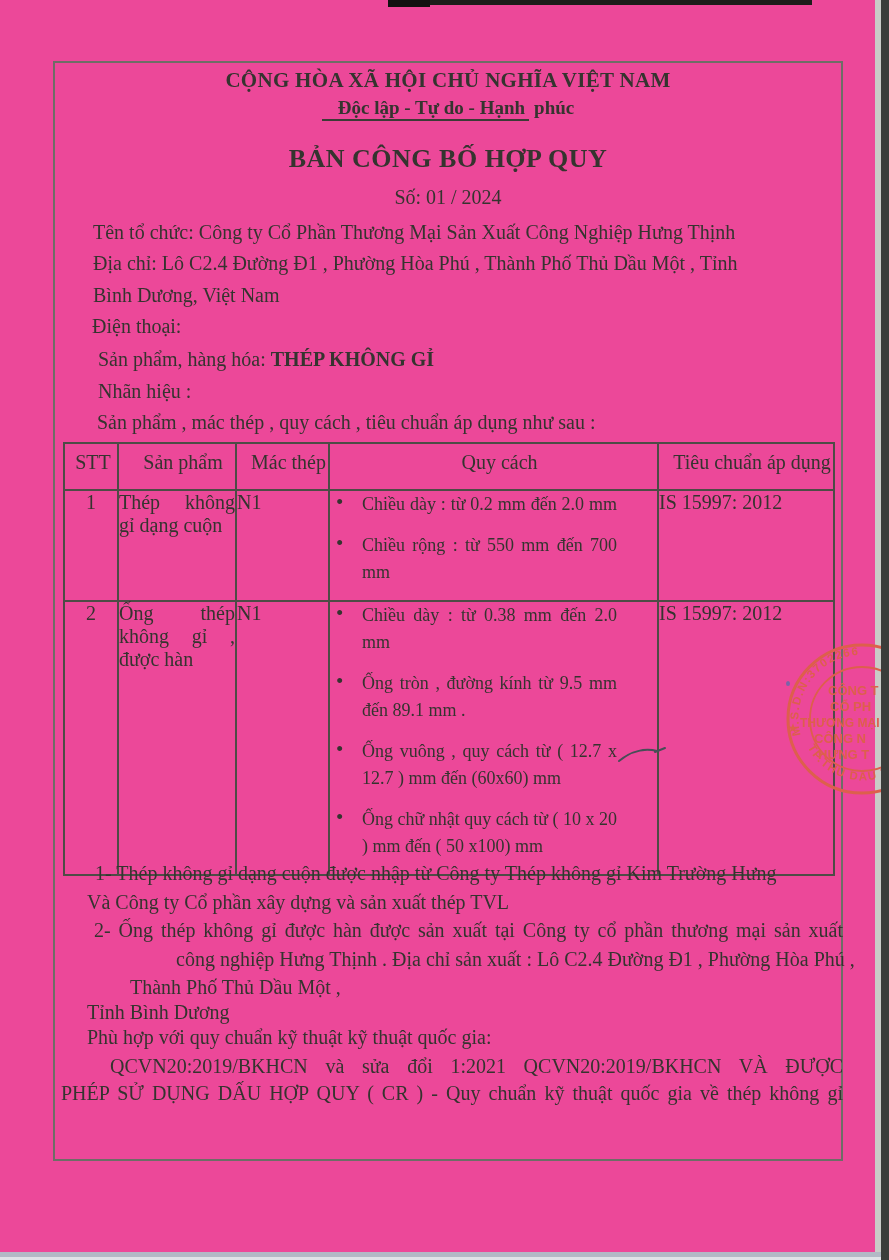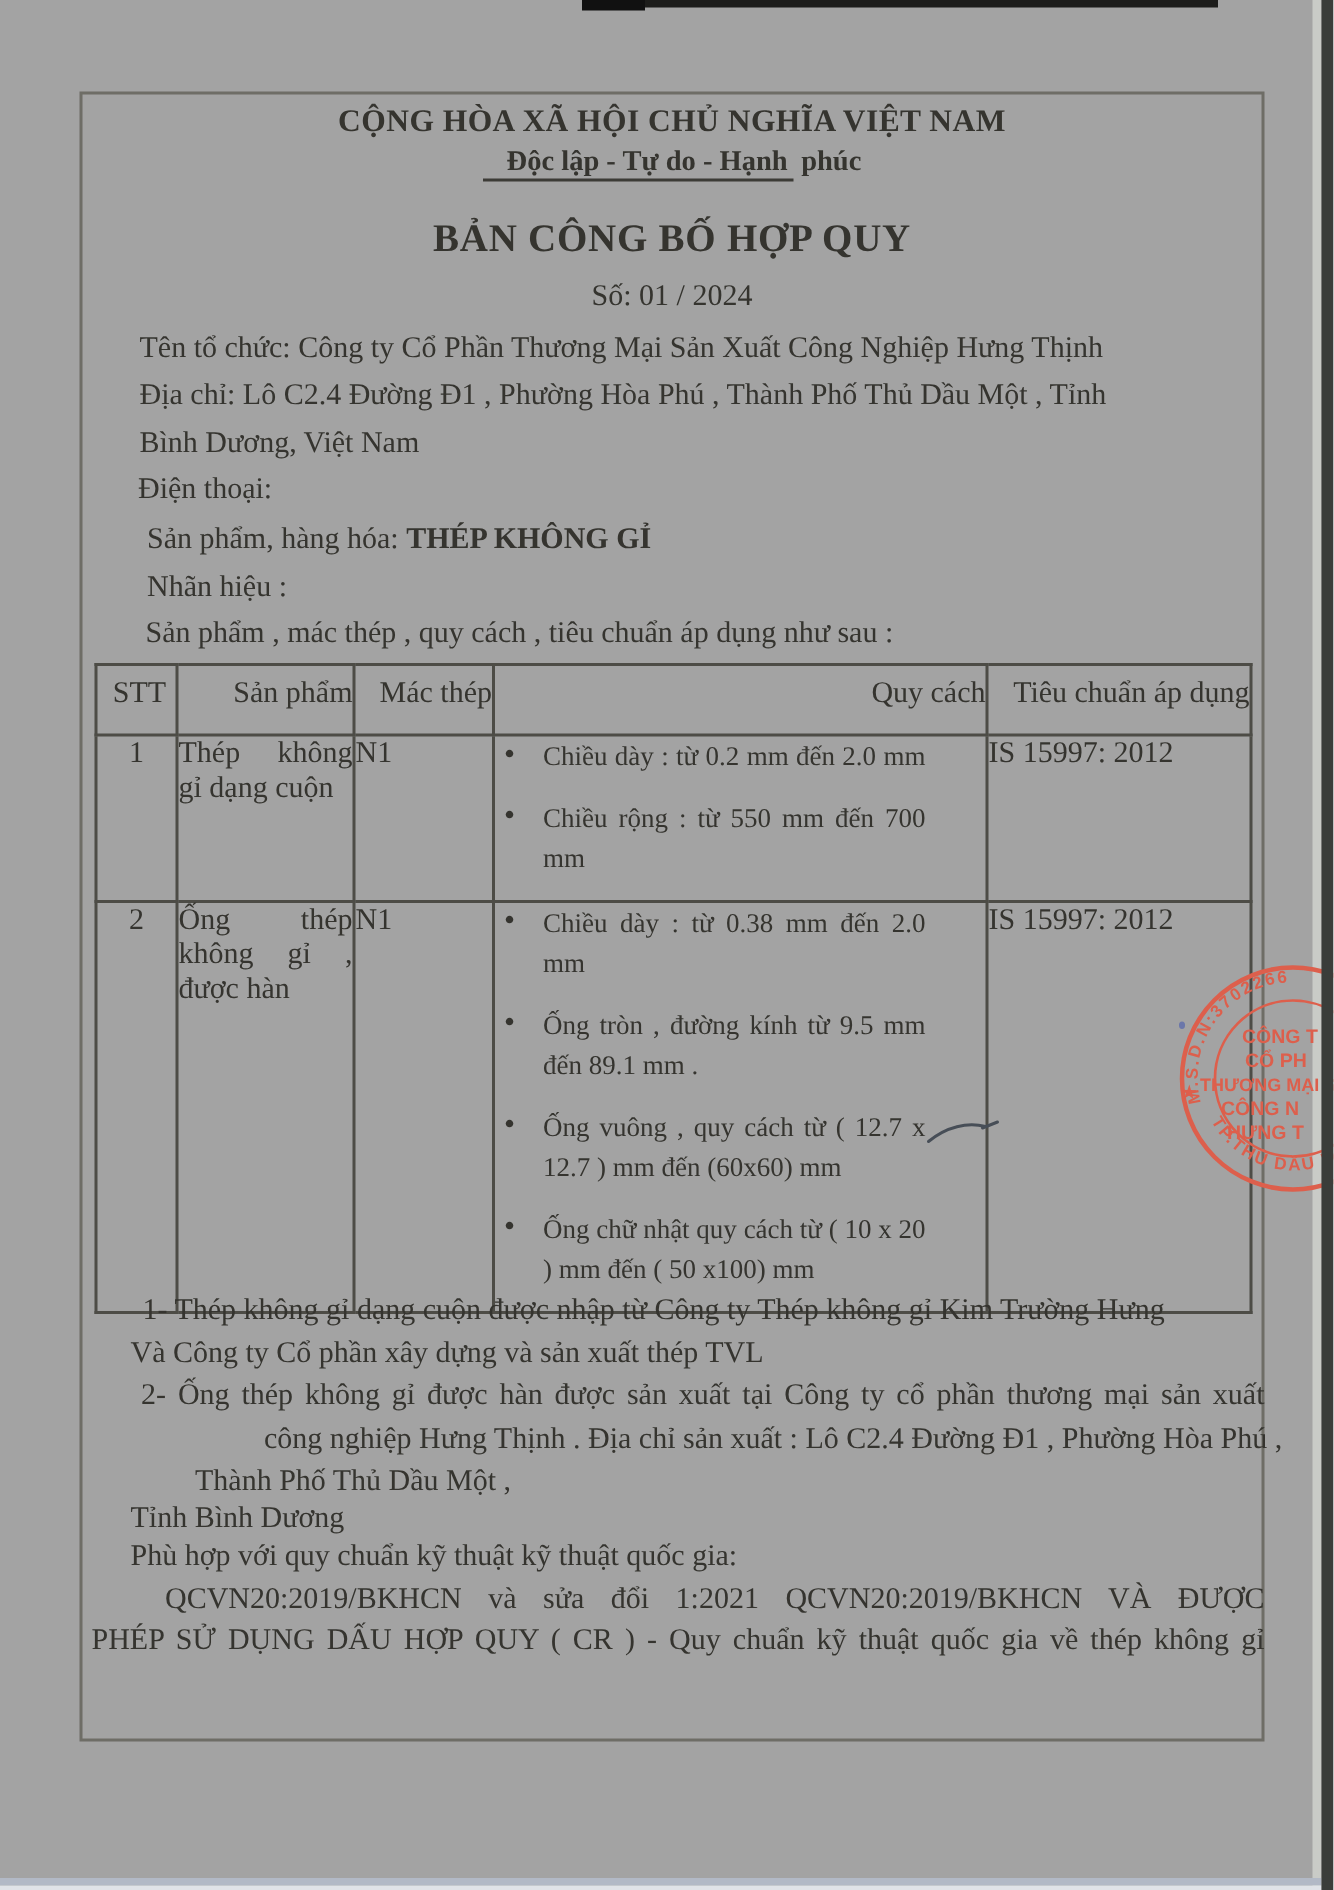--- a/index.html
+++ b/index.html
@@ -1,39 +1,39 @@
 <!DOCTYPE html>
 <html><head>
 <meta charset="utf-8">
 <style>
   html,body{margin:0;padding:0;background:#ffffff;}
   #page{
     position:relative;width:889px;height:1260px;overflow:hidden;
-    background:#a3a3a3;
+    background:#ec4899;
     font-family:"Liberation Serif", serif;
     color:#35342f;
   }
   .abs{position:absolute;}
   
   #frame{left:53px;top:61px;width:786px;height:1096px;border:2px solid #6e6d66;}
   
   .center-band{left:53px;width:790px;text-align:center;}
   #nat-title{top:68px;font-weight:bold;font-size:21px;letter-spacing:.3px;}
   #motto{top:97px;font-weight:bold;font-size:19px;}
   #motto .u{border-bottom:2.5px solid #3c3b36;padding:0 4px 1px 16px;}
   #motto .tail{padding-left:5px;}
   #doc-title{top:144px;font-weight:bold;font-size:26px;letter-spacing:.5px;}
   #doc-no{top:186px;font-size:20px;}
   
   .para{font-size:20px;white-space:nowrap;}
   .jl{text-align:justify;text-align-last:justify;white-space:normal;}
   
   #spec-table{border-collapse:collapse;table-layout:fixed;}
   #spec-table td,#spec-table th{border:2px solid #4d4c46;vertical-align:top;font-weight:normal;font-size:20px;padding:0;}
-  #spec-table th{height:38px;text-align:right;padding:7px 0 0 12px;}
+  #spec-table th{height:38px;text-align:center;padding:7px 0 0 12px;}
   #spec-table th.c{text-align:center;padding-left:4px;}
   td.c-stt{text-align:center;padding-top:10px;}
   td.c-prod{padding:10px 8px 0 12px;text-align:justify;margin-left:40px;}
   td.c-grade{padding-top:10px;}
   td.c-spec{padding:10px 0 0 30px;}
   td.c-std{padding:12px 4px 0 10px;}
   ul.bullets{margin:0;padding:0;list-style:none;}
   ul.bullets li{position:relative;padding-left:32px;margin-bottom:14px;width:255px;}
   ul.bullets li::before{content:"\2022";position:absolute;left:6px;top:-1px;font-size:21px;color:#35342f;}
   .sl{font-size:18px;line-height:27px;}

